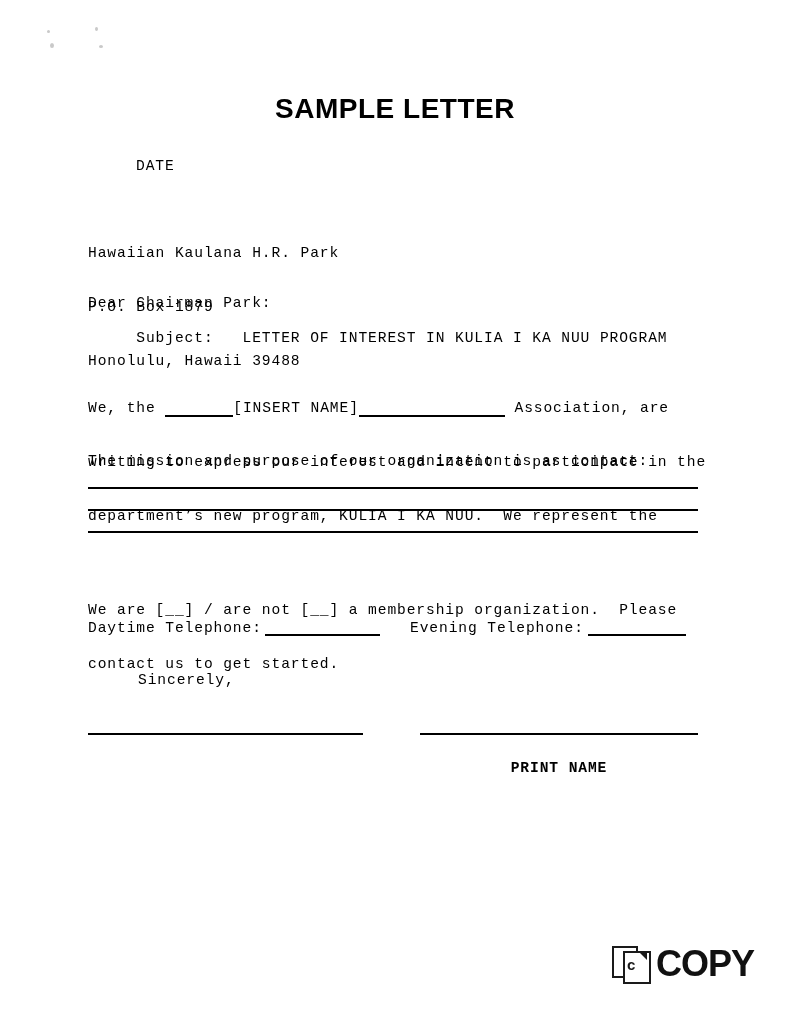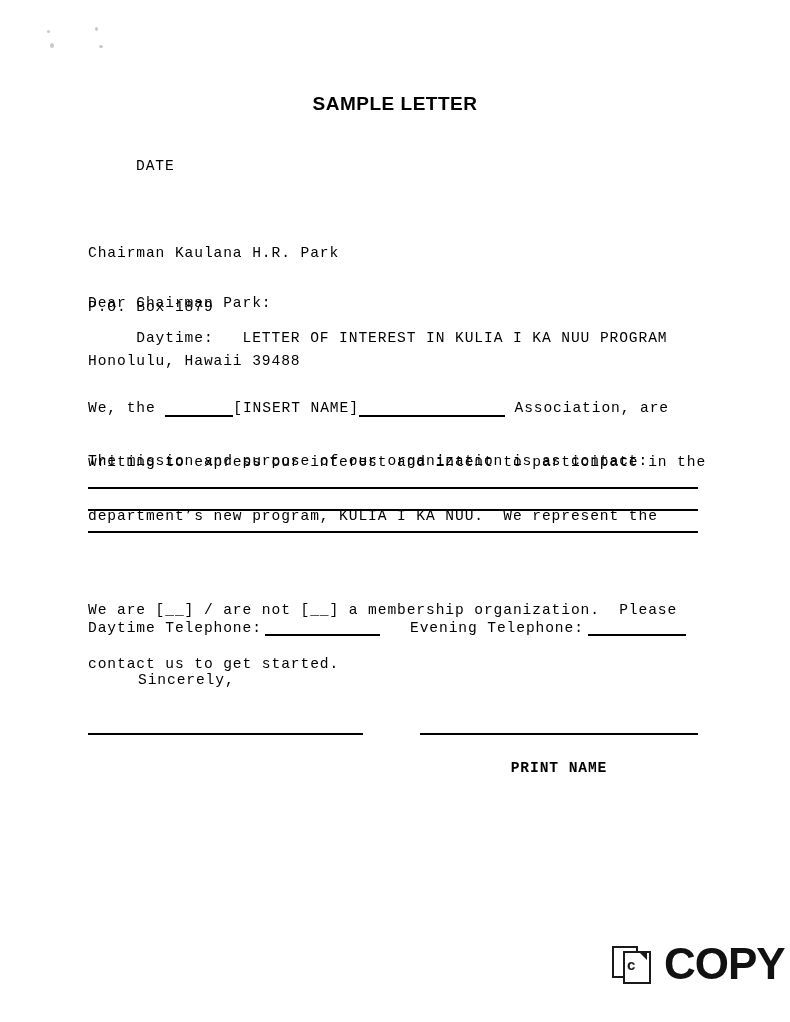--- a/index.html
+++ b/index.html
@@ -28,21 +28,21 @@
 
   
   #title {
     position: absolute;
     left: 0;
     top: 93px;
     width: 790px;
     text-align: center;
     font-family: "Liberation Sans", "DejaVu Sans", sans-serif;
     font-weight: bold;
-    font-size: 19px;
+    font-size: 28px;
     letter-spacing: 0.5px;
     color: #000;
   }
 
   
   .tw {
     position: absolute;
     font-family: "Liberation Mono", "DejaVu Sans Mono", monospace;
     font-size: 14.6px;
     letter-spacing: 0.9px;
@@ -144,50 +144,50 @@
     top: 13px;
     font-family: "Liberation Sans", "DejaVu Sans", sans-serif;
     font-weight: bold;
     font-size: 15px;
     line-height: 15px;
     color: #1a1a1a;
   }
   #copy-text {
     font-family: "Liberation Sans", "DejaVu Sans", sans-serif;
     font-weight: bold;
-    font-size: 44px;
+    font-size: 36px;
     line-height: 44px;
     letter-spacing: -1px;
     color: #111;
-    margin-left: 8px;
+    margin-left: 0;
   }
 </style>
 </head>
 <body>
 
 <div id="page">
 
   <div class="speck" style="left:47px;  top:30px;  width:3px; height:3px;"></div>
   <div class="speck" style="left:95px;  top:27px;  width:3px; height:4px;"></div>
   <div class="speck" style="left:50px;  top:43px;  width:4px; height:5px;"></div>
   <div class="speck" style="left:99px;  top:45px;  width:4px; height:3px;"></div>
 
   <div id="title">SAMPLE LETTER</div>
 
   <div class="tw" id="date-line">DATE</div>
 
   <div class="tw" id="address-block">
-    <div>Chairman Kaulana H.R. Park</div>
+    <div>Hawaiian Kaulana H.R. Park</div>
     <div>P.O. Box 1879</div>
     <div>Honolulu, Hawaii 39488</div>
   </div>
 
   <div class="tw" id="salutation">Dear Chairman Park:</div>
 
-  <div class="tw" id="subject-line"><span>     </span><span>Daytime:</span><span>   </span><span>LETTER OF INTEREST IN KULIA I KA NUU PROGRAM</span></div>
+  <div class="tw" id="subject-line"><span>     </span><span>Subject:</span><span>   </span><span>LETTER OF INTEREST IN KULIA I KA NUU PROGRAM</span></div>
 
   <div class="tw" id="para1">
     <div class="ln"><span>We, the </span><span class="ul" style="width:68px;"></span><span>[INSERT NAME]</span><span class="ul" style="width:146px;"></span><span> Association, are</span></div>
     <div class="ln">writing to express our interest and intent to participate in the</div>
     <div class="ln">department’s new program, KULIA I KA NUU.  We represent the</div>
   </div>
 
   <div class="tw" id="mission-lead">The mission and purpose of our organization is as contact:</div>
 
   <div class="rule" style="left:88px; top:487px; width:610px;"></div>

